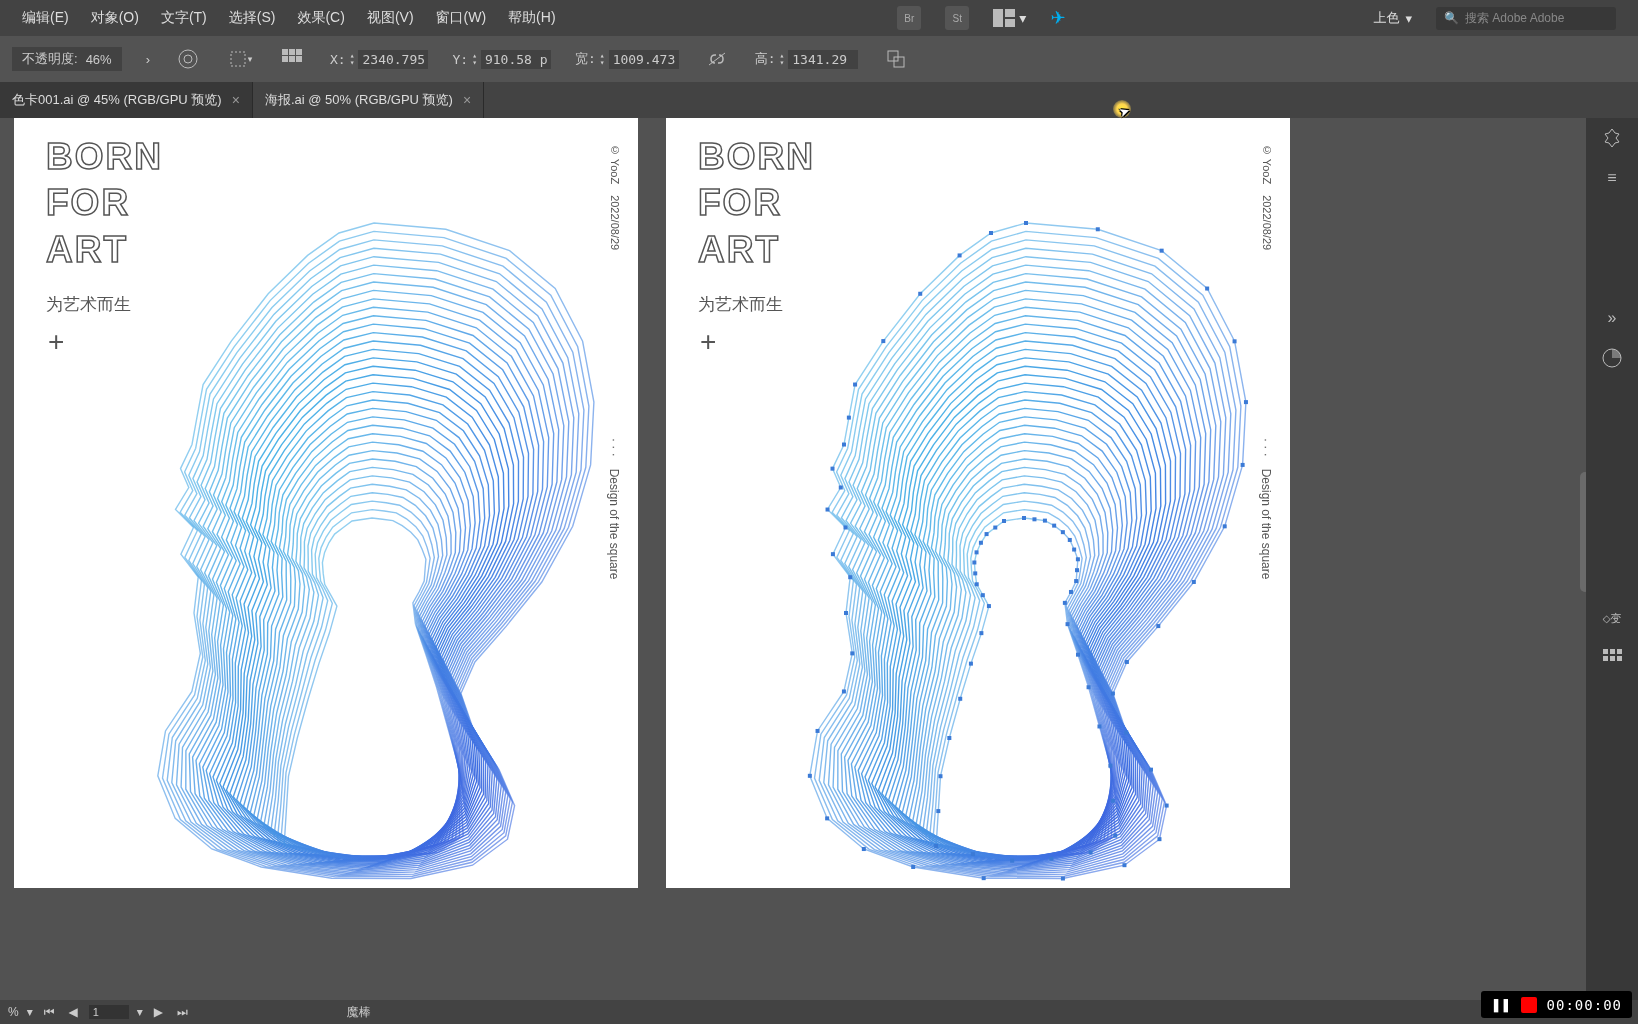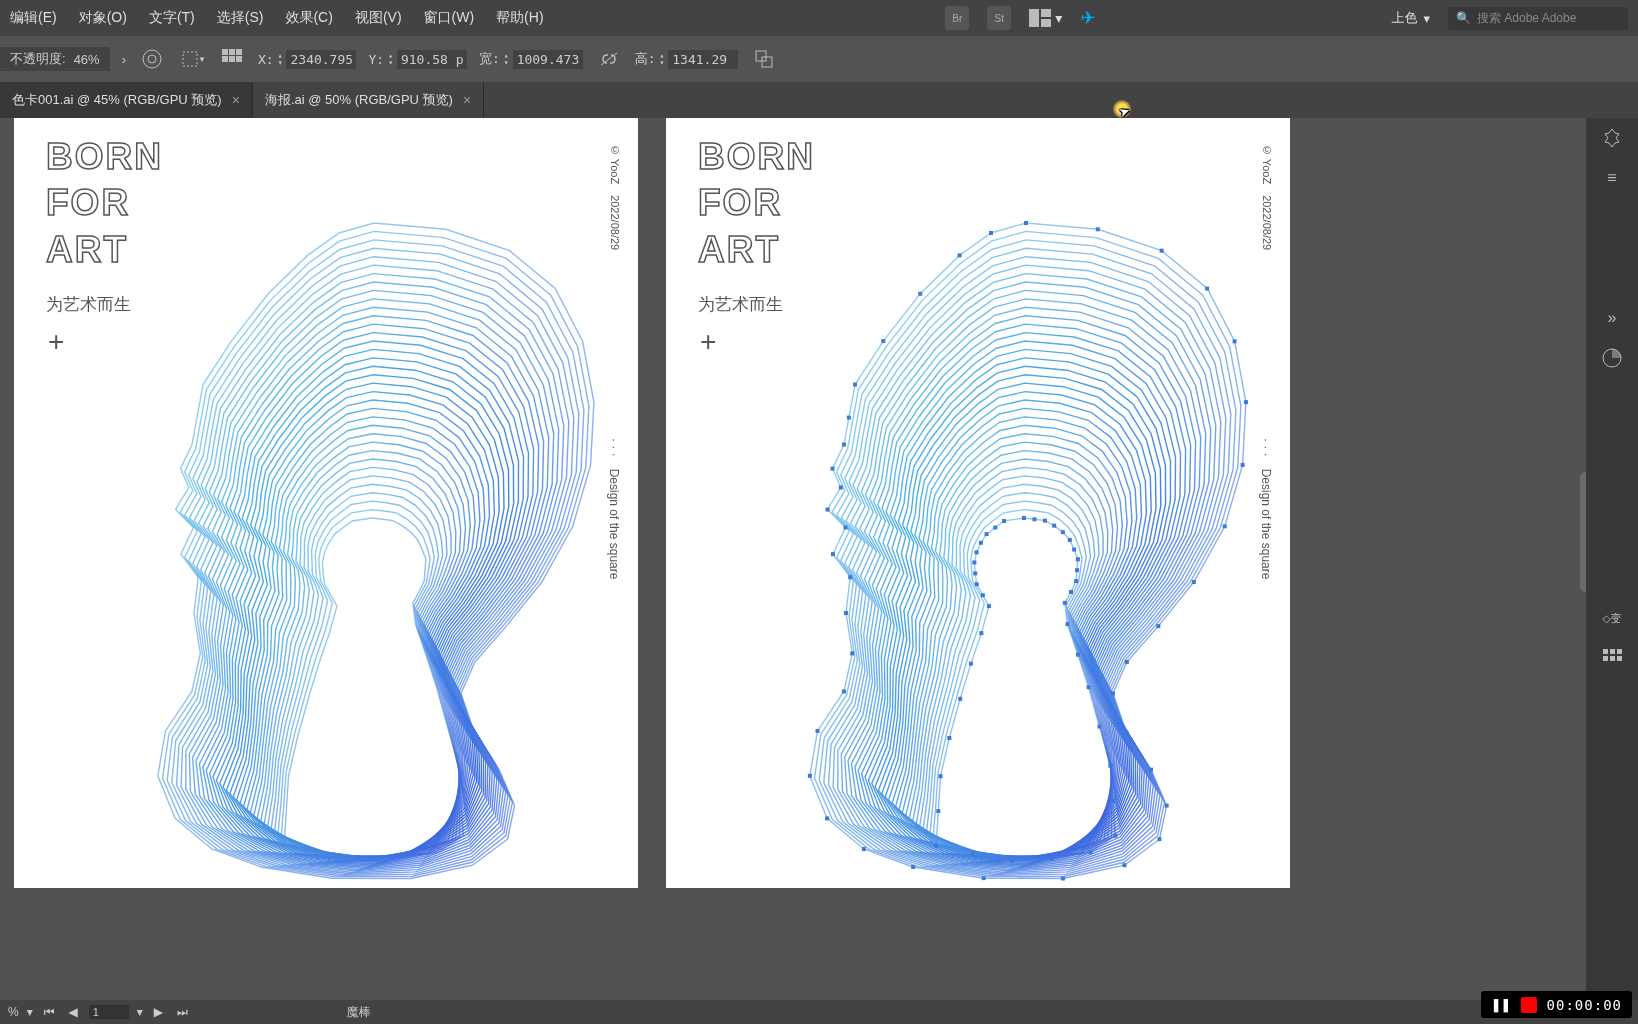--- a/index.html
+++ b/index.html
@@ -9,31 +9,31 @@
   background: #434343;
   font-family: "Microsoft YaHei", Arial, sans-serif;
   overflow: hidden;
   position: relative;
 }
 .menu-bar {
   height: 36px;
   background: #434343;
   display: flex;
   align-items: center;
-  padding: 0 10px;
+  padding: 0 22px;
   color: #ddd;
   font-size: 14px;
   gap: 22px;
 }
 .menu-item { cursor: pointer; }
 .menu-right {
   margin-left: auto;
   display: flex;
   align-items: center;
-  gap: 18px;
+  gap: 24px;
 }
 .app-icon {
   width: 24px; height: 24px;
   background: #555;
   border-radius: 3px;
   display: flex;
   align-items: center; justify-content: center;
   font-size: 10px; color: #aaa;
 }
 .arrange-btn { display: flex; align-items: center; gap: 4px; }
@@ -48,22 +48,22 @@
   gap: 6px;
   font-size: 12px;
   color: #888;
   width: 180px;
 }
 .options-bar {
   height: 46px;
   background: #535353;
   display: flex;
   align-items: center;
-  padding: 0 0;
-  gap: 12px;
+  padding: 0 12px;
+  gap: 24px;
   color: #ccc;
   font-size: 13px;
 }
 .opacity-box {
   background: #424242;
   padding: 3px 10px;
   display: flex;
   align-items: center;
   gap: 8px;
 }

